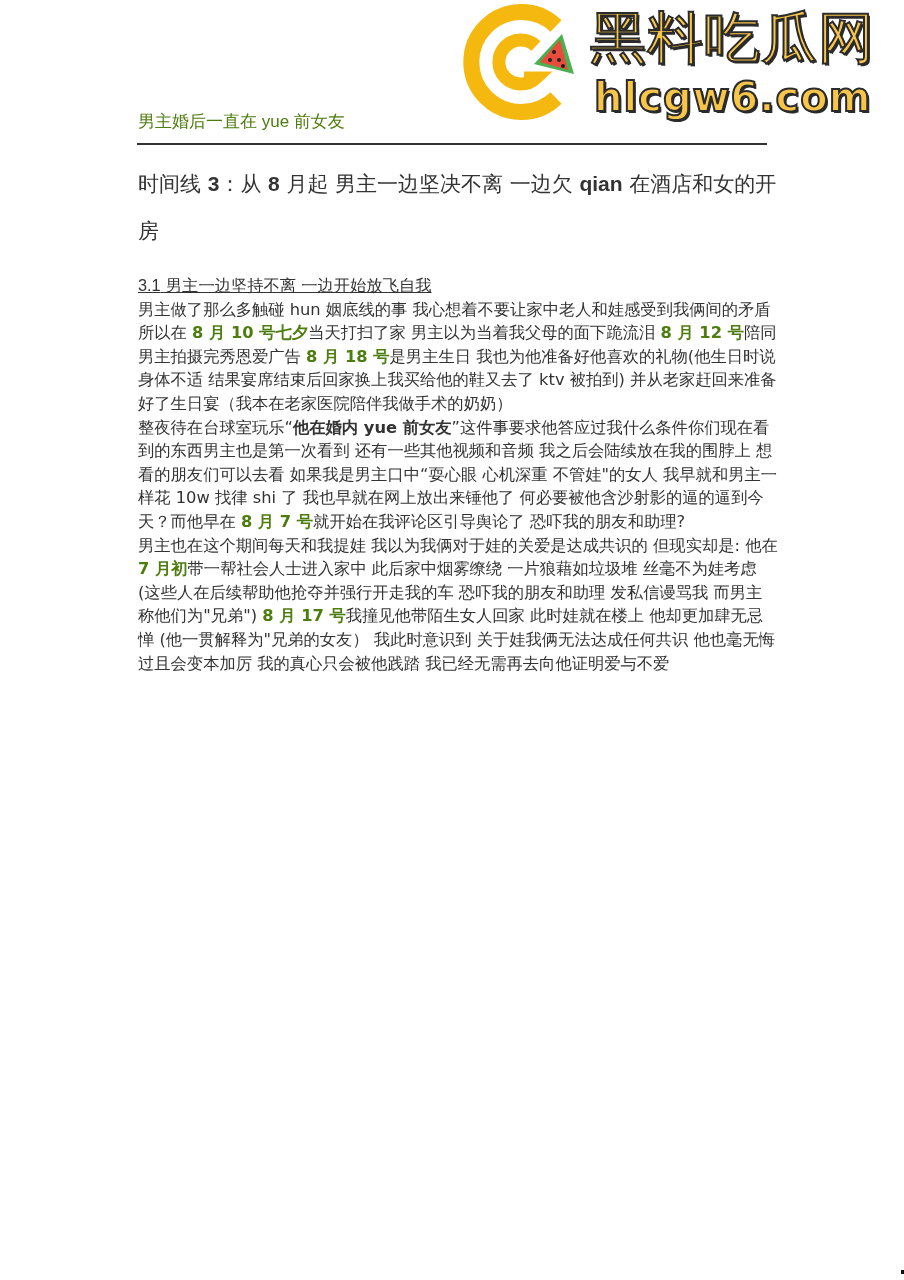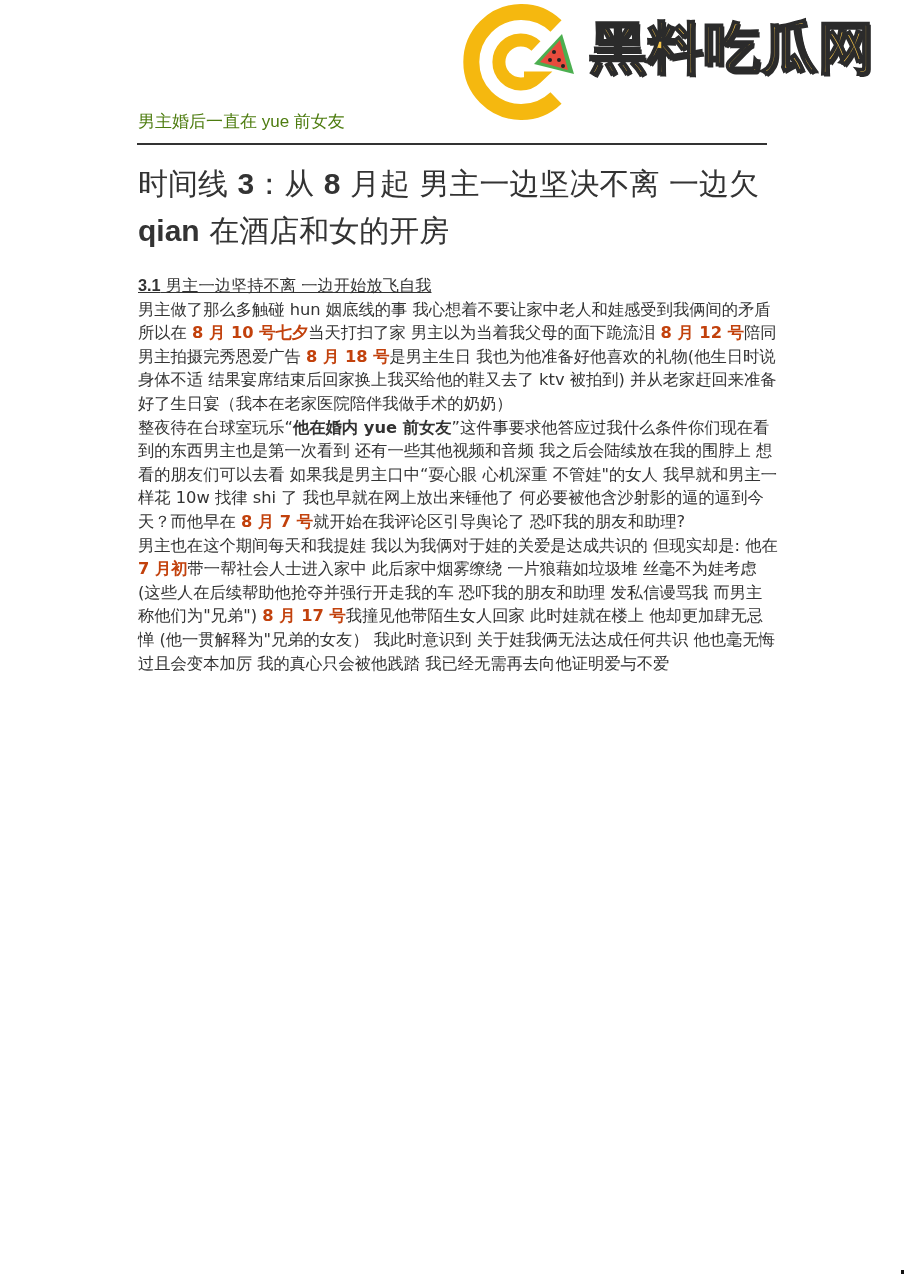--- a/index.html
+++ b/index.html
@@ -3,66 +3,66 @@
   <meta charset="utf-8">
   <style>
     html, body { margin: 0; padding: 0; }
     body {
       width: 904px; height: 1280px; background: #ffffff; position: relative; overflow: hidden;
       font-family: "Liberation Sans", "DejaVu Sans", sans-serif; color: #333;
     }
     .logo { position: absolute; left: 462px; top: 4px; width: 430px; height: 116px; }
     .logo-mark { position: absolute; left: 0; top: 0; width: 118px; height: 116px; }
     .logo-title {
-      position: absolute; left: 128px; top: 2px; font-size: 56px; font-weight: bold; letter-spacing: 1px;
+      position: absolute; left: 128px; top: 2px; font-size: 56px; font-weight: normal; letter-spacing: 1px;
       color: #f6c54a; -webkit-text-stroke: 2px #2b2b2b; font-family: "DejaVu Sans", sans-serif; line-height: 64px;
       text-shadow: 2px 2px 0 #2b2b2b;
-      margin-top: 10px;
     }
     .logo-url {
       position: absolute; left: 132px; top: 70px; font-size: 40px; font-weight: bold;
       color: #f6c54a; -webkit-text-stroke: 2px #2b2b2b; font-family: "DejaVu Sans", sans-serif; line-height: 46px;
       text-shadow: 2px 2px 0 #2b2b2b; letter-spacing: 1px;
     }
     .header-text {
       position: absolute; left: 138px; top: 110px; font-size: 17px; color: #4d7c0f;
       font-family: Liberation Sans, sans-serif;
     }
     .header-rule { position: absolute; left: 137px; top: 143px; width: 630px; height: 2px; background: #333; }
     .title {
-      position: absolute; left: 138px; top: 160px; width: 640px; font-size: 30px; line-height: 47px; color: #333;
+      position: absolute; left: 138px; top: 160px; width: 640px; font-size: 21px; line-height: 47px; color: #333;
       font-family: "DejaVu Sans", sans-serif;
     }
     .title b { font-family: "Liberation Sans", sans-serif; font-weight: bold; }
     .content {
       position: absolute; left: 138px; top: 274px; width: 640px; font-size: 16.3px; line-height: 23.6px; color: #333;
       font-family: "DejaVu Sans", sans-serif;
     }
     .subheading { text-decoration: underline; font-weight: normal; }
-    .subheading .num { font-weight: bold; font-family: "Liberation Sans", sans-serif; }
+    .subheading .num { font-weight: normal; font-family: "Liberation Sans", sans-serif; }
     .p { margin: 0; }
-    .hl { color: #c2410c; font-weight: bold; }
+    .hl { color: #4d7c0f; font-weight: bold; }
     .bold { font-weight: bold; }
     .corner-dot { position: absolute; left: 901px; top: 1270px; width: 3px; height: 4px; background: #111; }
   </style>
 </head>
 <body>
 
 <div class="logo">
   <svg class="logo-mark" viewBox="0 0 118 116">
     <path d="M94 22 A50 50 0 1 0 94 94" fill="none" stroke="#f5b80f" stroke-width="16"></path>
     <path d="M74 42 A22 22 0 1 0 74 74 L62 74" fill="none" stroke="#f5b80f" stroke-width="13"></path>
     <path d="M100 30 L112 70 L72 60 Z" fill="#4caf50"></path>
     <path d="M98 36 L106 66 L78 58 Z" fill="#e84c3d"></path>
     <circle cx="92" cy="48" r="2" fill="#222"></circle>
     <circle cx="97" cy="56" r="2" fill="#222"></circle>
     <circle cx="88" cy="56" r="2" fill="#222"></circle>
     <circle cx="101" cy="62" r="2" fill="#222"></circle>
   </svg>
   <div class="logo-title">黑料吃瓜网</div>
+  <div class="logo-url">hlcgw6.com</div>
 </div>
 
 <div class="header-text">男主婚后一直在 yue 前女友</div>
 <div class="header-rule"></div>
 
 <div class="title">
   <span>时间线 </span><b>3</b><span>：从 </span><b>8</b><span> 月起  男主一边坚决不离  一边欠 </span><b>qian</b><span> 在酒店和女的开房</span>
 </div>
 
 <div class="content">

